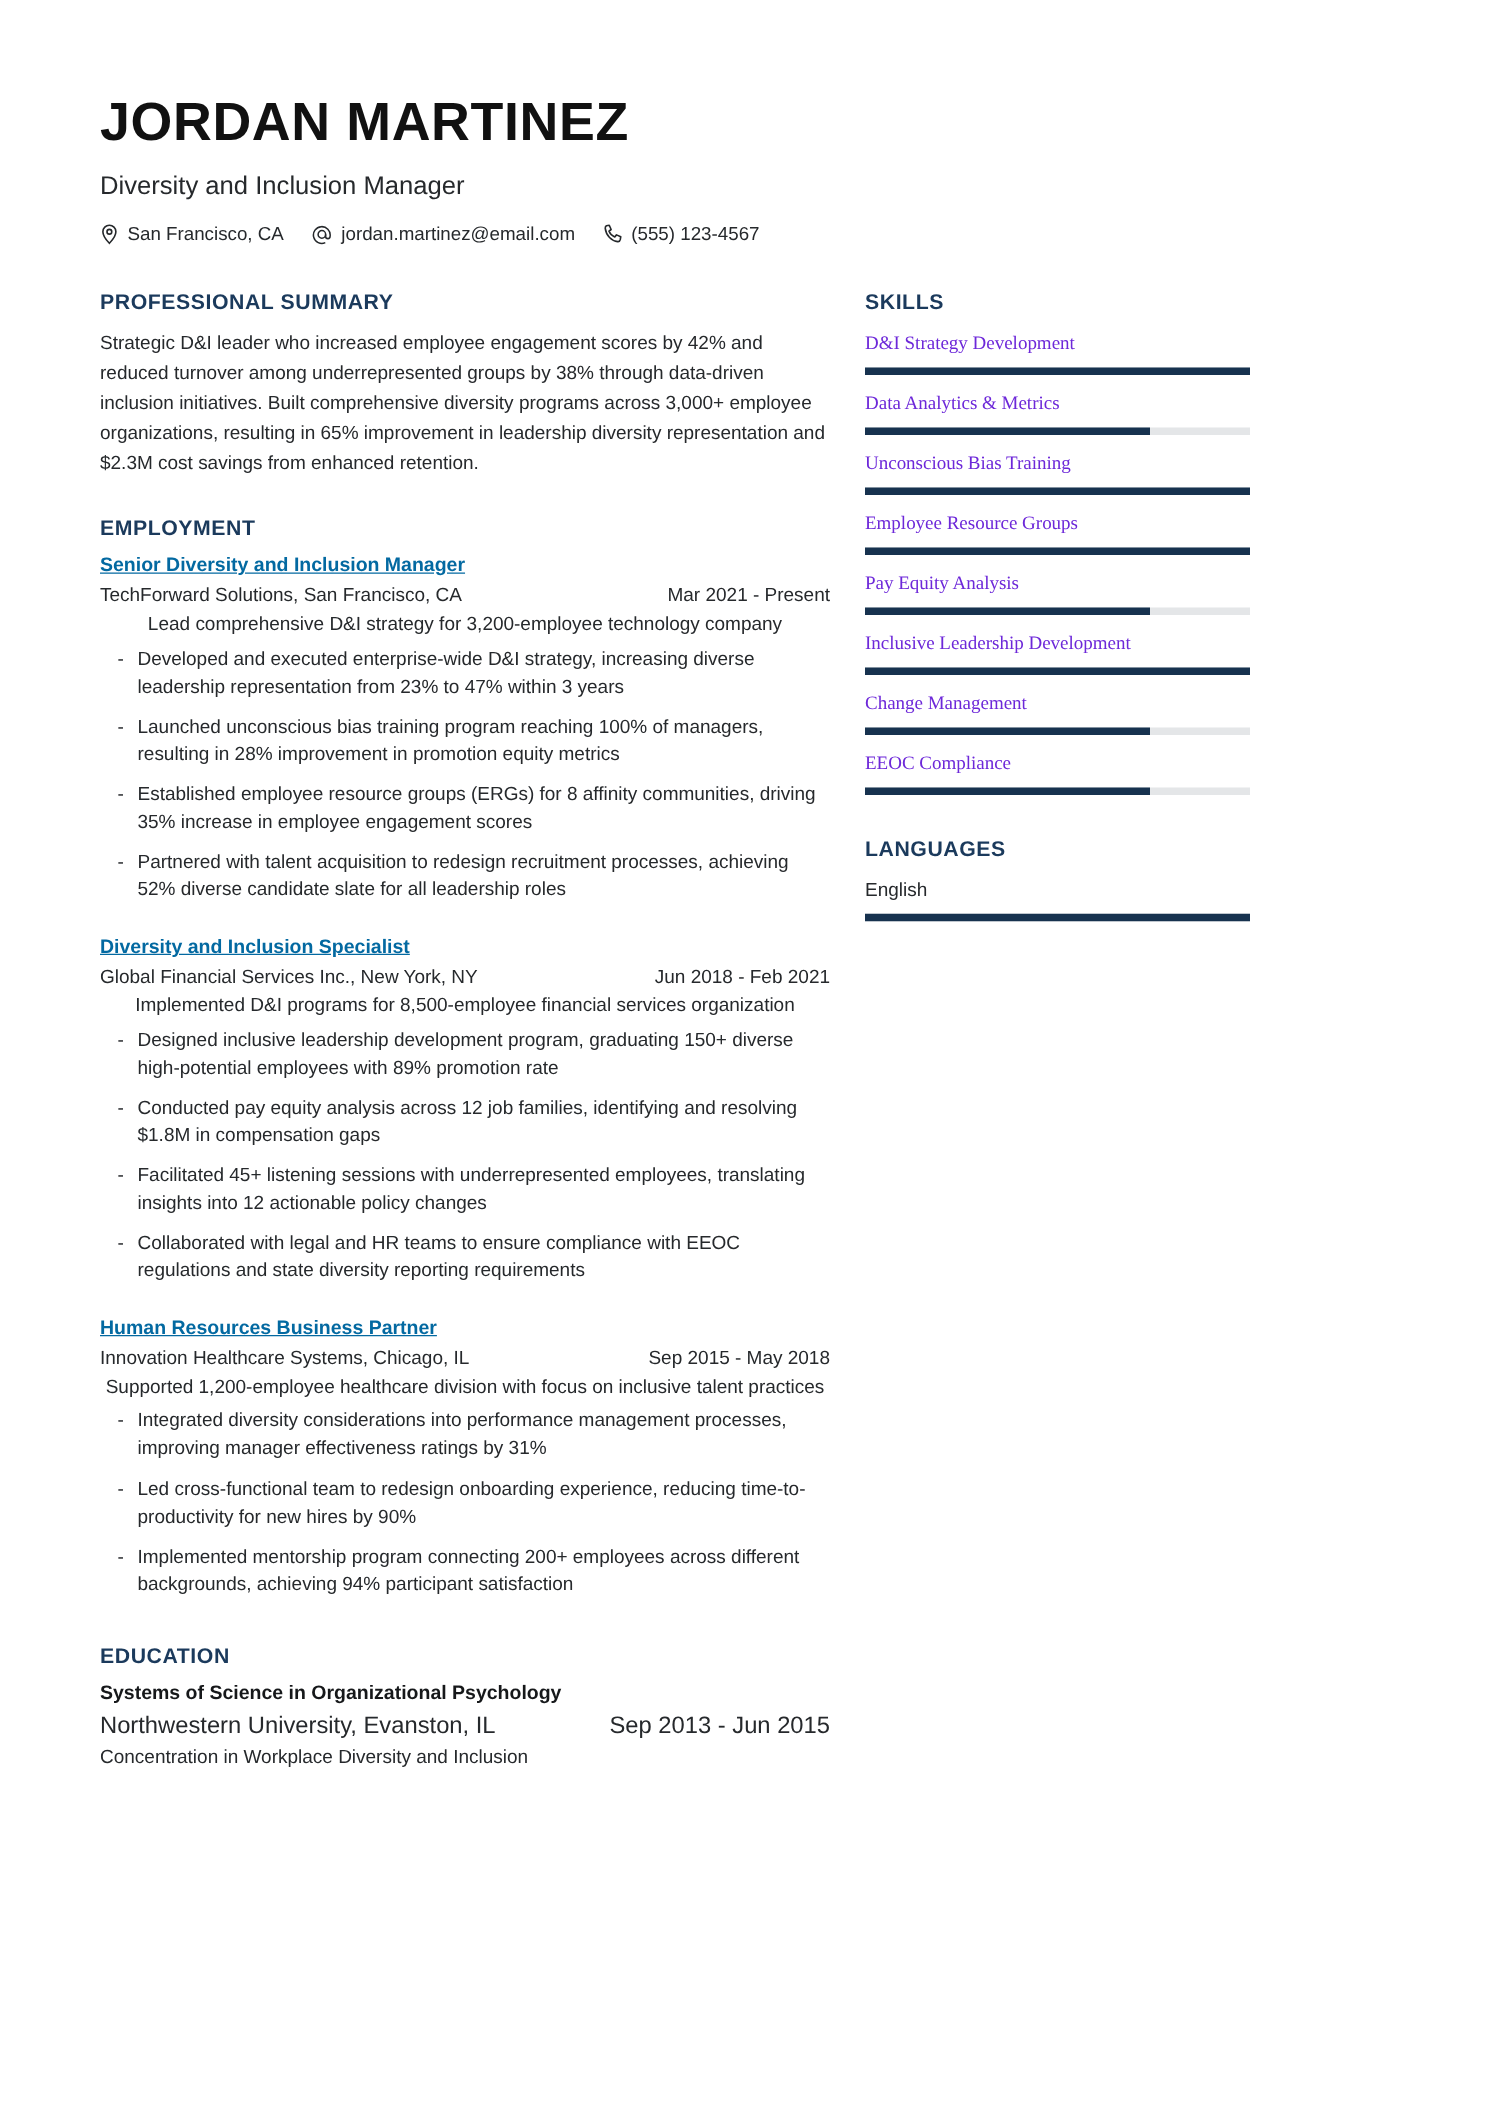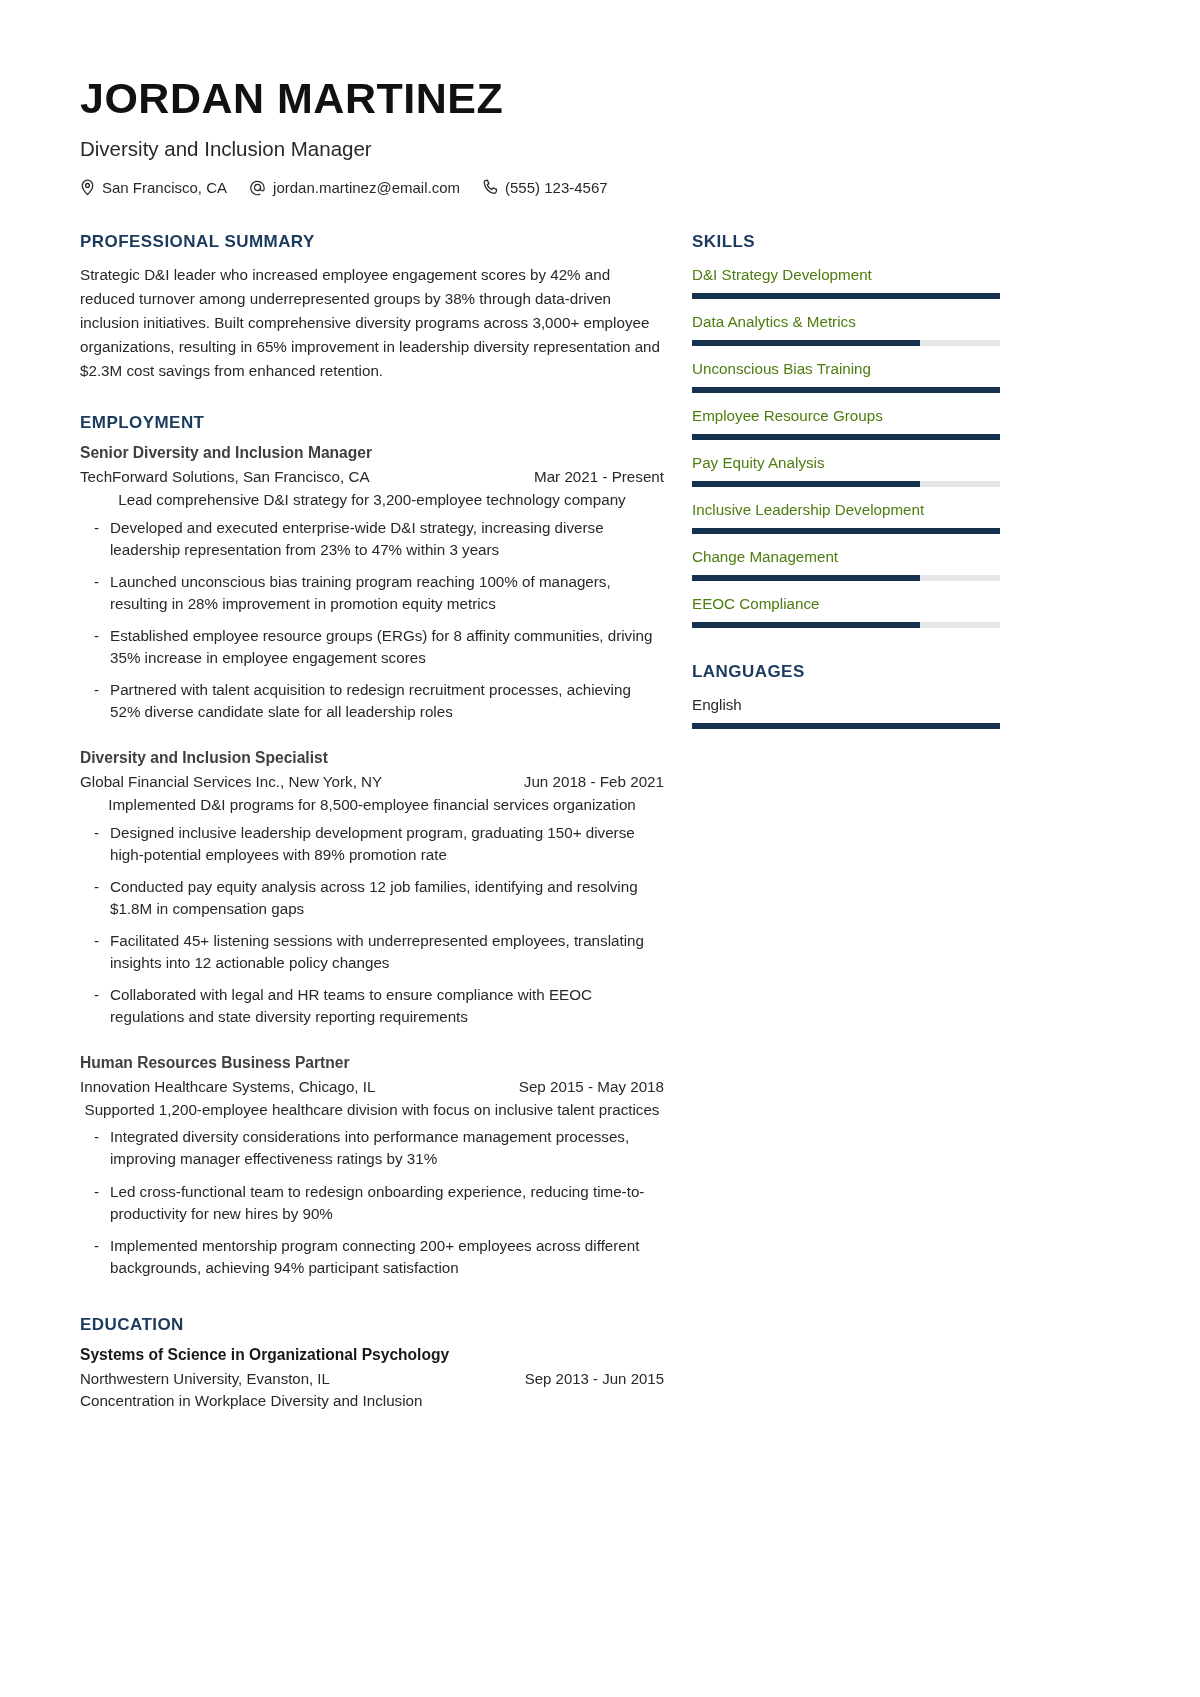--- a/index.html
+++ b/index.html
@@ -69,22 +69,23 @@
     color: #26292c;
     margin: 0;
   }
 
   
   .job { margin-bottom: 26px; }
   .job:last-child { margin-bottom: 0; }
   .job-title {
     font-size: 15.6px;
     font-weight: bold;
-    color: #404040;
+    color: #0369a1;
     margin: 0 0 6px 0;
+    text-decoration: underline;
   }
   .job-meta {
     display: flex;
     justify-content: space-between;
     align-items: flex-end;
     font-size: 15.2px;
     color: #26292c;
     margin-bottom: 4px;
     gap: 16px;
   }
@@ -119,33 +120,34 @@
   .edu-degree {
     font-size: 15.6px;
     font-weight: bold;
     color: #16181a;
     margin: 0 0 6px 0;
   }
   .edu-meta {
     display: flex;
     justify-content: space-between;
     align-items: center;
-    font-size: 15px;
+    font-size: 19px;
     color: #26292c;
     margin-bottom: 5px;
     gap: 16px;
   }
   .edu-note { font-size: 15.2px; color: #26292c; }
 
   
   .skill { margin-bottom: 14px; }
   .skill-name {
     font-size: 15.2px;
-    color: #4d7c0f;
+    color: #6d28d9;
     margin-bottom: 10px;
+    font-family: Liberation Serif, serif;
   }
   .bar-track {
     position: relative;
     height: 6px;
     width: 100%;
     background: #e4e6e8;
   }
   .bar-fill {
     position: absolute;
     left: 0; top: 0; bottom: 0;

